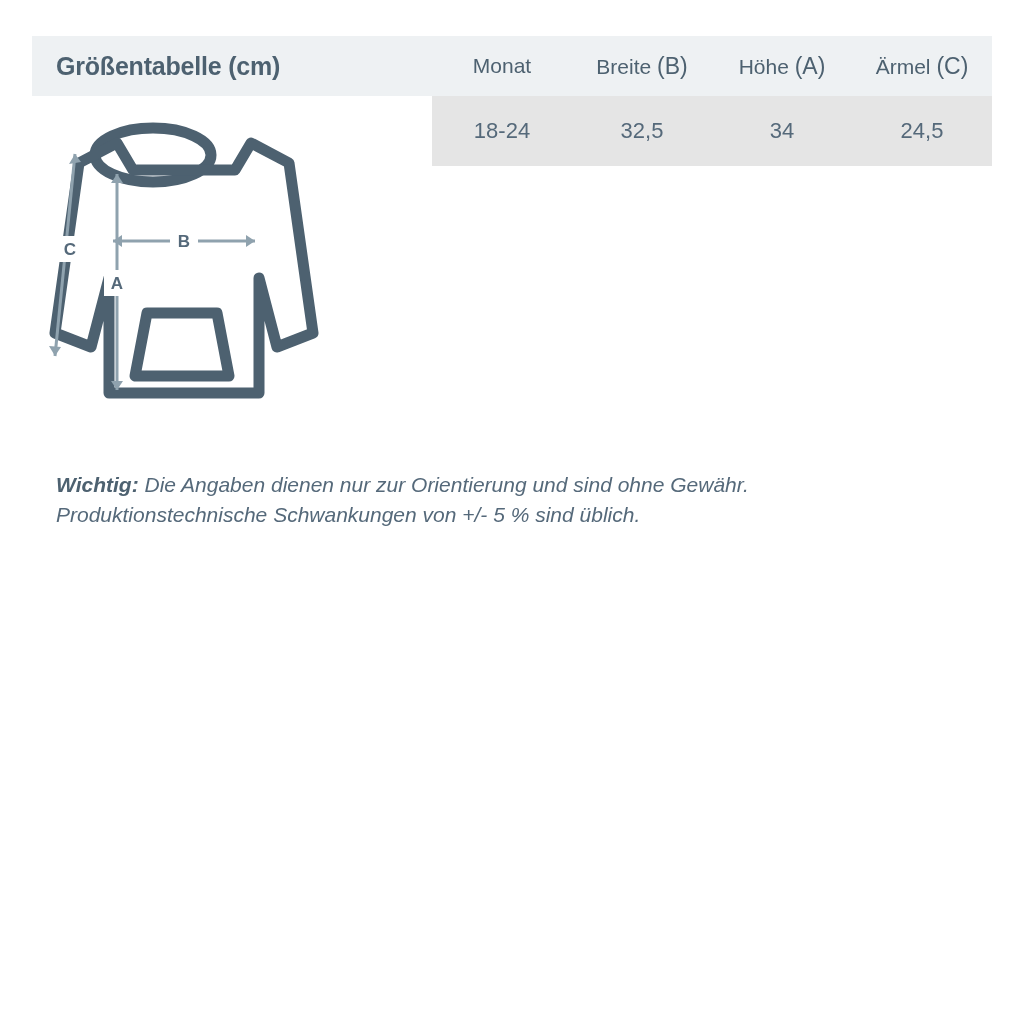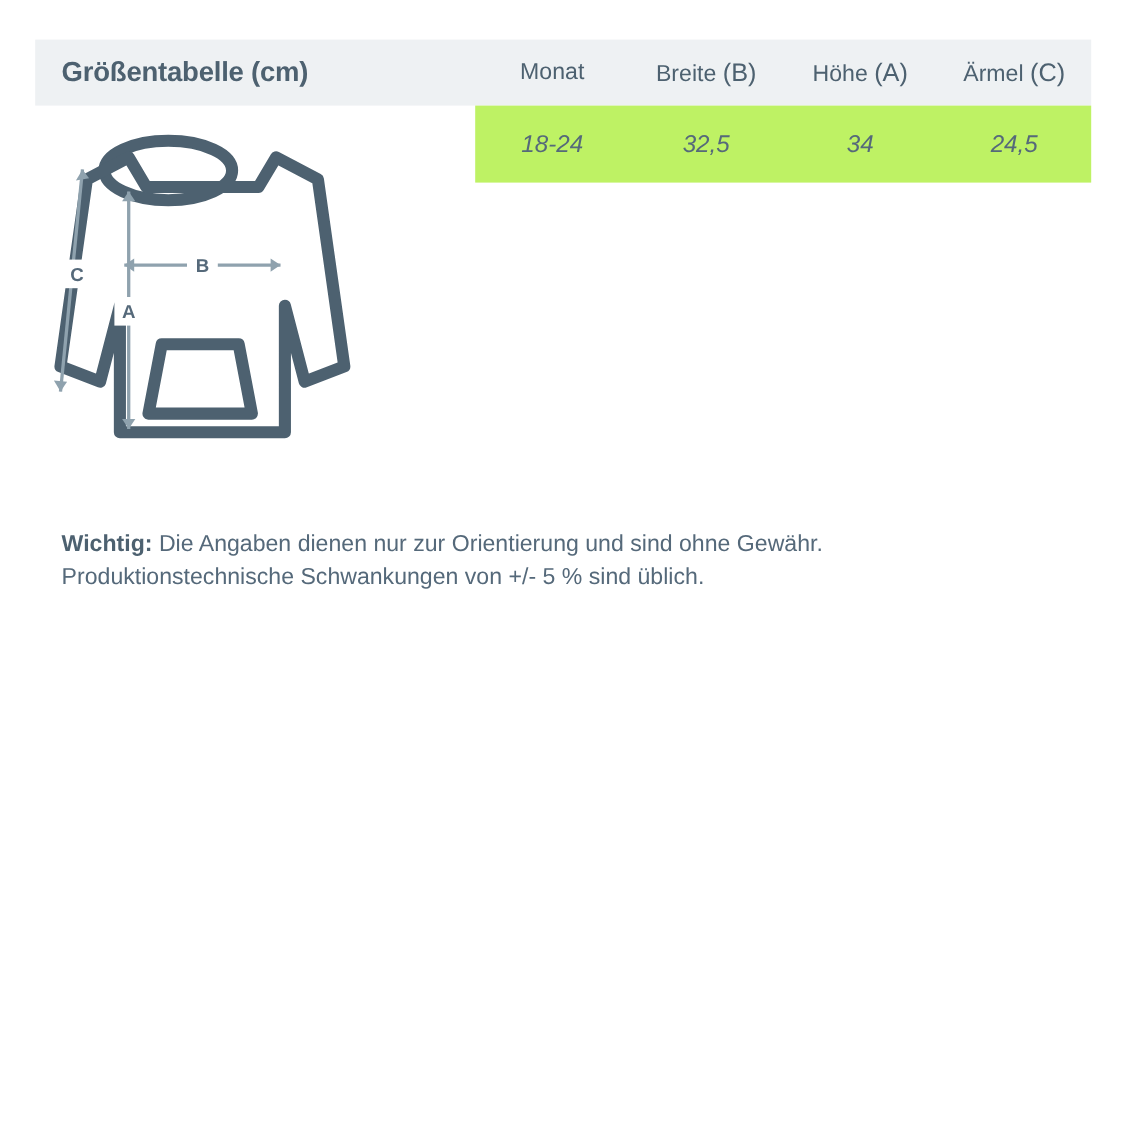--- a/index.html
+++ b/index.html
@@ -67,38 +67,38 @@
   .table-cell {
     flex: 1;
   }
 
   .data-row {
     display: flex;
     align-items: center;
     height: 70px;
   }
   .data-row.alt {
-    background: #bef264;
-    font-style: italic;
+    background: #e5e5e5;
   }
   .data-cell {
     flex: 1;
     text-align: center;
     font-size: 22px;
     color: #55697a;
   }
 
   
   .note {
-    margin-top: 42px;
+    margin-top: 32px;
     padding-left: 24px;
     font-size: 21px;
     line-height: 1.42;
     color: #55697a;
     max-width: 930px;
+    font-style: italic;
   }
   .note b {
     color: #4d6170;
     font-weight: bold;
   }
 
   svg { display: block; }
 </style>
 </head>
 <body>

